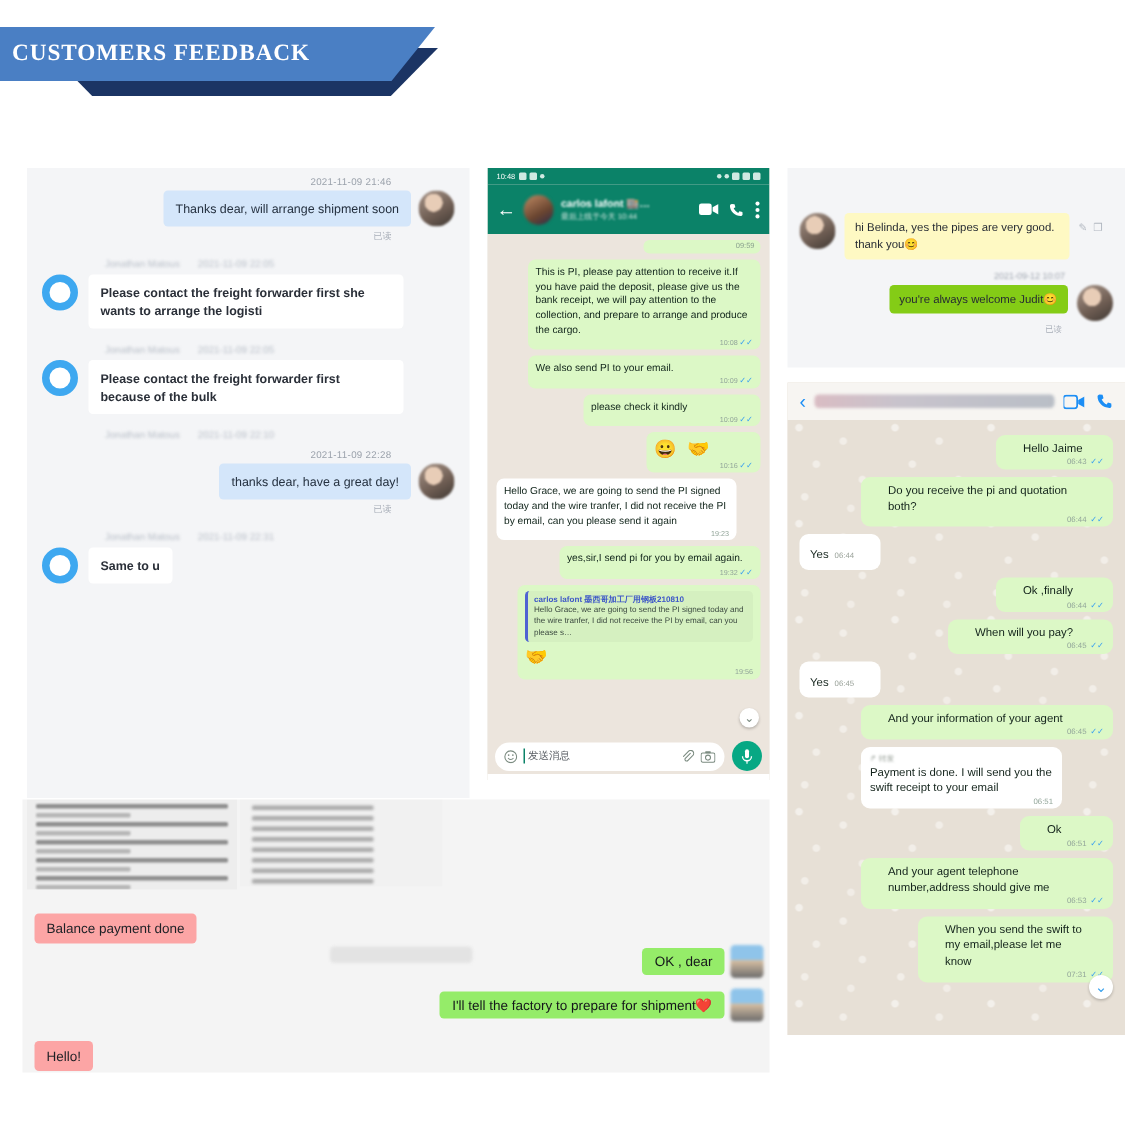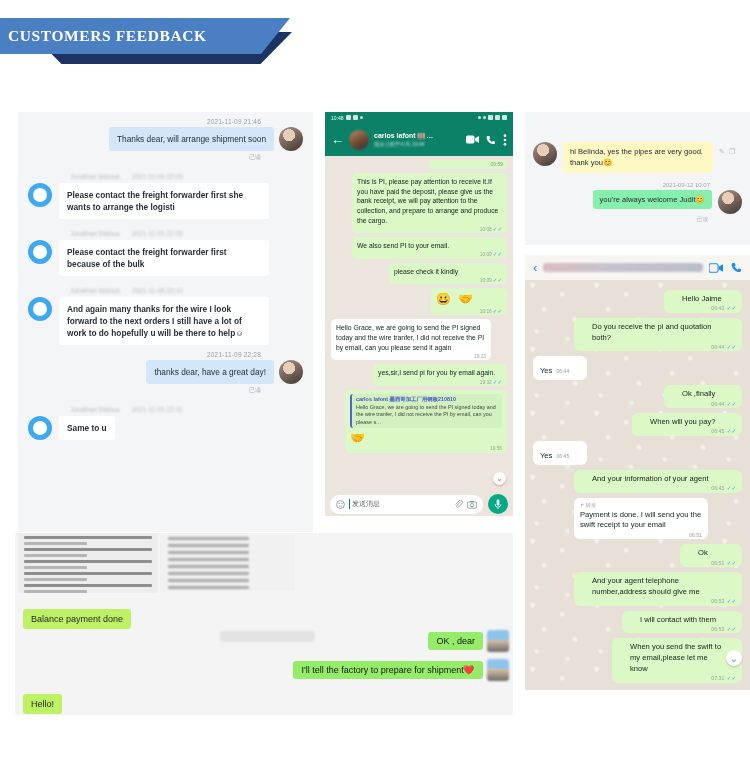--- a/index.html
+++ b/index.html
@@ -100,21 +100,21 @@
   
   #panel3 { left:525px; top:112px; width:225px; height:133px; background:#f4f5f7; }
   .p3-in { display:flex; align-items:flex-start; gap:6px; padding:30px 8px 0; }
   .p3-bub-in { background:#fef9c3; font-size:7.6px; color:#262b33; padding:5px 7px;
                border-radius:3px; max-width:150px; line-height:1.4; }
   .p3-acts { display:flex; gap:4px; color:#b2b8c1; font-size:7px; margin-top:6px; }
   .p3-time { text-align:right; font-size:6px; color:#a3a9b3; padding-right:40px; margin-top:9px;
              filter:blur(0.6px); }
   .p3-out { display:flex; justify-content:flex-end; align-items:flex-start; gap:6px;
             padding:0 8px; margin-top:2px; }
-  .p3-bub-out { background:#86efac; font-size:7.6px; color:#262b33; padding:5px 7px;
+  .p3-bub-out { background:#84cc16; font-size:7.6px; color:#262b33; padding:5px 7px;
                 border-radius:3px; max-width:160px; }
   .p3-read { text-align:right; font-size:5.6px; color:#a8aeb8; padding-right:42px; margin-top:2px; }
 
   
   #panel4 { left:525px; top:255px; width:225px; height:435px; background:#e7e0d6; }
   .p4-head { height:25px; background:#f7f5f2; display:flex; align-items:center; gap:6px; padding:0 8px; }
   .p4-back { color:#1c8ef5; font-size:13px; }
   .p4-nm { flex:1; height:9px; border-radius:3px;
            background:linear-gradient(90deg,#d9bcc3,#c8c3cc 35%,#b9bec6); filter:blur(1.2px); }
   .p4-ic { color:#1c8ef5; display:flex; gap:8px; align-items:center; }
@@ -145,21 +145,21 @@
   
   #panel5 { left:15px; top:533px; width:498px; height:182px; background:#f4f4f4; }
   .p5-doc { position:absolute; left:3px; top:0px; width:140px; height:60px;
             background:#ededed; overflow:hidden; }
   .p5-doc i { display:block; height:3px; background:#8e8e8e; margin:3px 6px; border-radius:1px;
               filter:blur(0.7px); }
   .p5-doc i:nth-child(even){ width:45%; background:#b5b5b5; }
   .p5-doc2 { position:absolute; left:145px; top:0px; width:135px; height:58px; background:#f1f1f1; }
   .p5-doc2 i { display:block; height:3px; background:#a9a9a9; margin:4px 8px; border-radius:1px;
                filter:blur(0.9px); width:60%; }
-  .p5-bub-in { position:absolute; background:#bef264; border-radius:3px; padding:5px 8px;
+  .p5-bub-in { position:absolute; background:#fca5a5; border-radius:3px; padding:5px 8px;
                font-size:9px; color:#1e2126; }
   .p5-gray { position:absolute; left:205px; top:98px; width:95px; height:11px;
              background:#e3e3e3; border-radius:3px; filter:blur(1px); }
   .p5-out { position:absolute; display:flex; align-items:center; gap:4px; }
   .p5-bub-out { background:#95ec69; border-radius:3px; padding:4px 8px; font-size:9px; color:#14161a; }
   .av-sq { width:22px; height:22px; border-radius:3px; flex:0 0 22px;
            background:linear-gradient(180deg,#8fc4ea 0 45%,#d8c0a4 46%,#6b6b6b);
            filter:blur(0.9px); }
 </style>
 </head>
@@ -196,24 +196,20 @@
     </div>
     <div class="p1-in">
       <div class="av-round av-ring"></div>
       <div class="p1-bub-in">Please contact the freight forwarder first because of the bulk</div>
     </div>
 
     <div class="p1-meta">
       <span>Jonathan Matous</span>
       <span>2021-11-09 22:10</span>
     </div>
-    <div class="p1-in">
-      <div class="av-round av-ring"></div>
-      <div class="p1-bub-in">And again many thanks for the wire I look forward to the next orders I still have a lot of work to do hopefully u will be there to help☺</div>
-    </div>
 
     <div class="p1-time-c">2021-11-09 22:28</div>
     <div class="p1-out">
       <div class="p1-bub-out">thanks dear, have a great day!</div>
       <div class="av-round av-photo"></div>
     </div>
     <div class="p1-read">已读</div>
 
     <div class="p1-meta">
       <span>Jonathan Matous</span>
@@ -422,24 +418,20 @@
       <div class="p4-t">06:51</div>
     </div>
     <div class="p4-out" style="max-width:62px;">
       <div class="p4-tx">Ok</div>
       <div class="p4-t"><span>06:51</span> <span class="b-tick">✓✓</span></div>
     </div>
     <div class="p4-out">
       <div class="p4-tx">And your agent telephone number,address should give me</div>
       <div class="p4-t"><span>06:53</span> <span class="b-tick">✓✓</span></div>
     </div>
-    <div class="p4-out" style="max-width:120px;">
-      <div class="p4-tx">I will contact with them</div>
-      <div class="p4-t"><span>06:53</span> <span class="b-tick">✓✓</span></div>
-    </div>
     <div class="p4-out" style="max-width:130px;">
       <div class="p4-tx">When you send the swift to my email,please let me know</div>
       <div class="p4-t"><span>07:31</span> <span class="b-tick">✓✓</span></div>
     </div>
     <div class="p4-scrolldn">⌄</div>
   </div>
 </div>
 
 <div class="panel" id="panel5">
   <div class="p5-doc">

